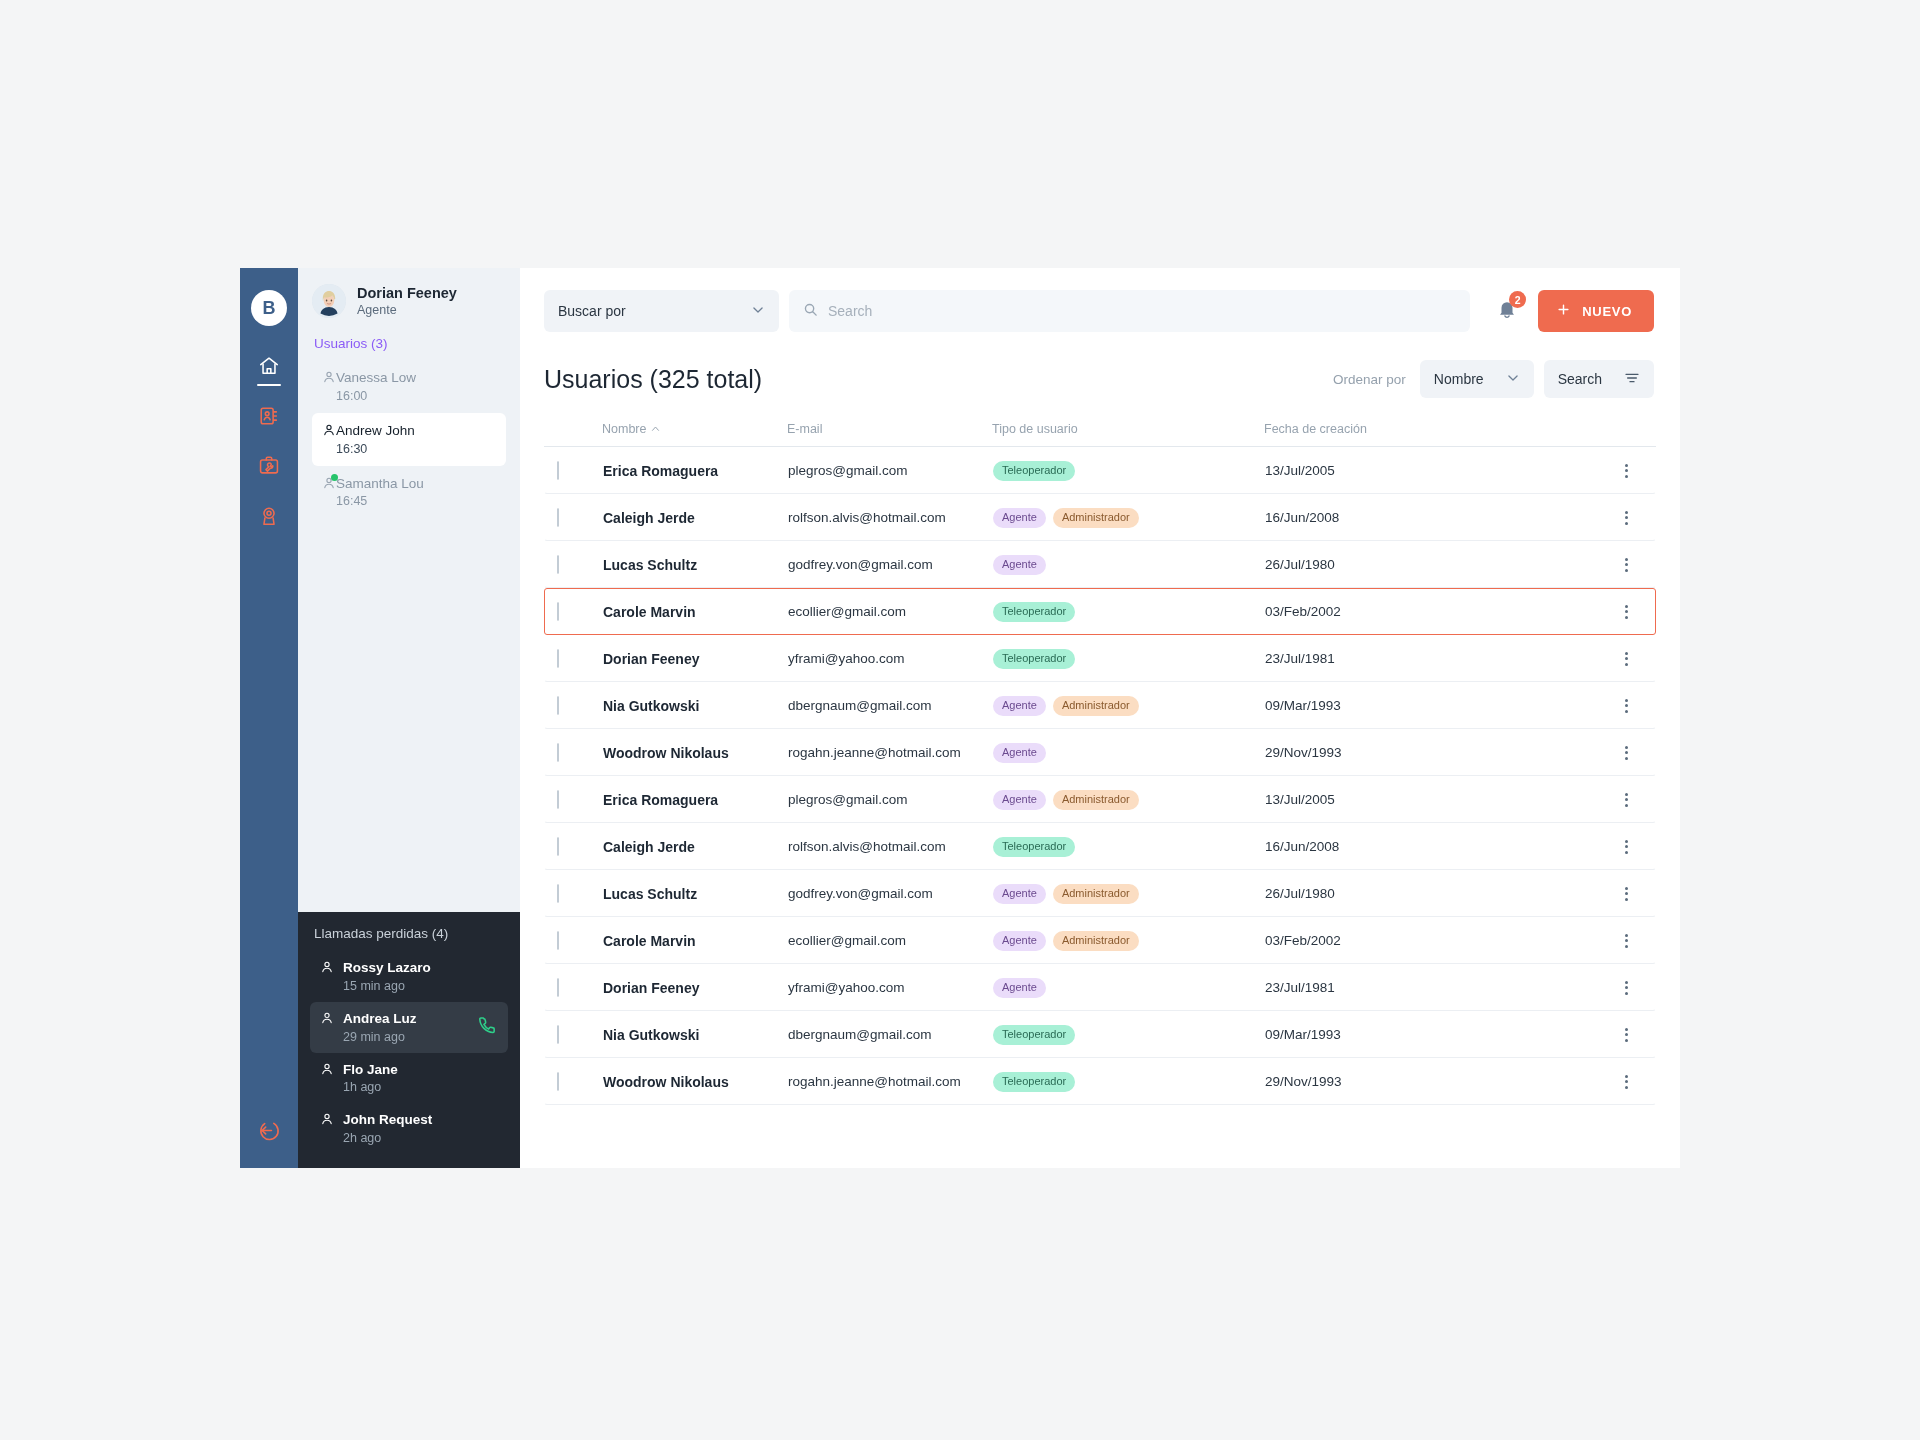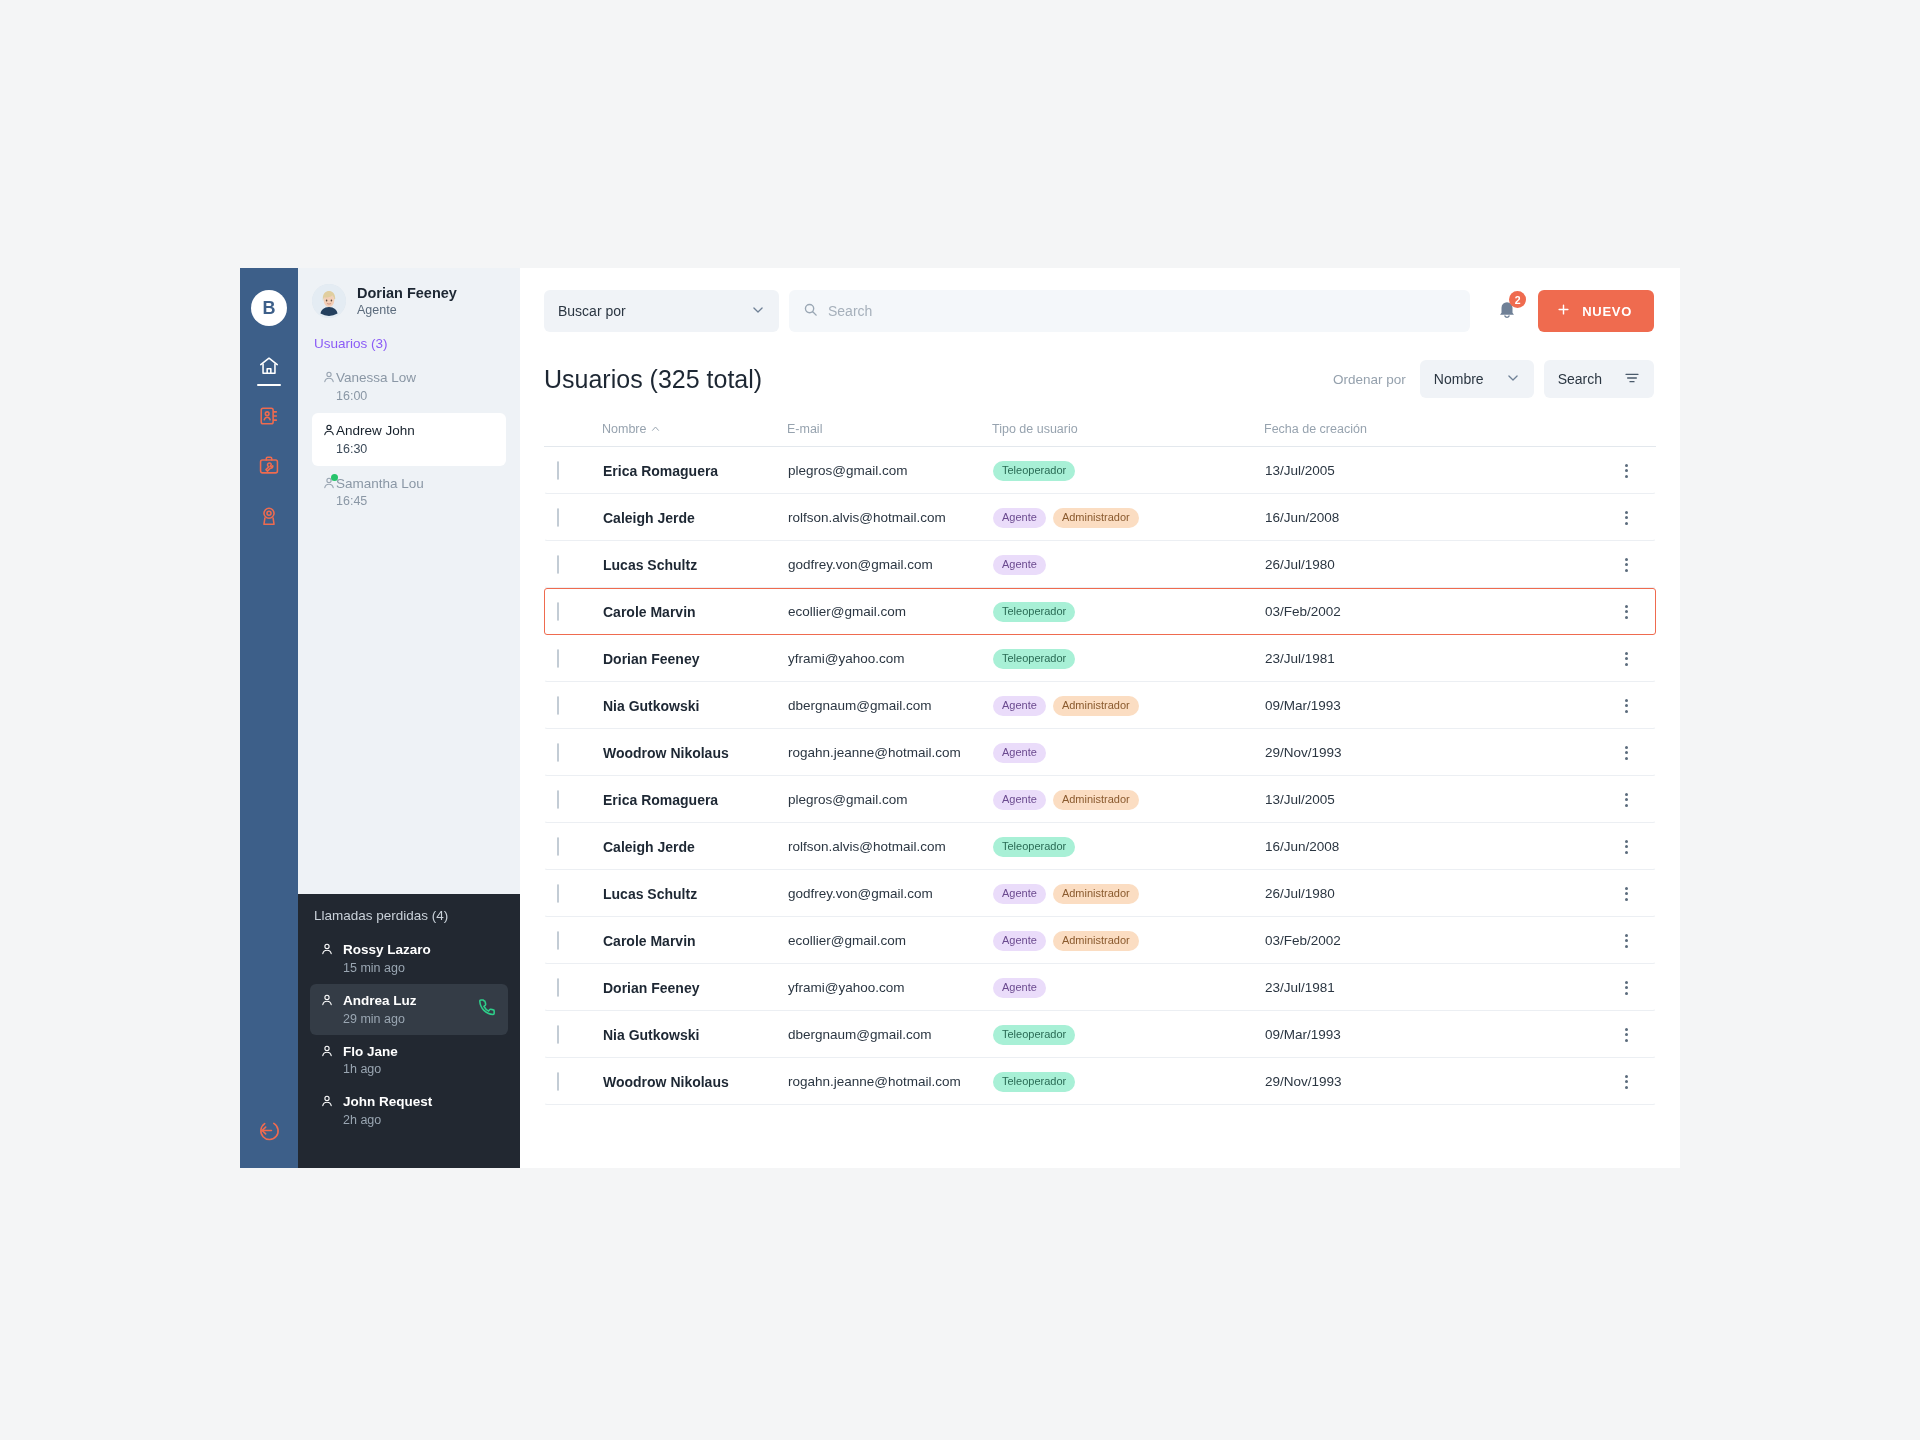--- a/index.html
+++ b/index.html
@@ -74,21 +74,21 @@
     width: 7px; height: 7px; border-radius: 50%; background: #27c46b;
   }
   .uname { font-size: 13.5px; color: #8a97a5; line-height: 1.3; }
   .utime { font-size: 12.5px; color: #8a97a5; line-height: 1.45; }
   .uitem.selected .uname { color: #16202b; font-weight: normal; }
   .uitem.selected .utime { color: #3c4a59; }
 
   
   .missed {
     background: #222831; color: #ffffff;
-    padding: 14px 12px 32px 12px;
+    padding: 14px 12px 14px 12px;
     flex: 0 0 auto;
   }
   .missed-title { font-size: 13.5px; color: #c9d1d9; margin-bottom: 10px; padding-left: 4px; }
   .mitem {
     display: flex; align-items: center;
     padding: 7px 10px; border-radius: 6px; cursor: pointer;
     justify-content: space-between;
   }
   .mitem.active { background: #343c46; }
   .mitem-left { display: flex; align-items: flex-start; gap: 9px; }

